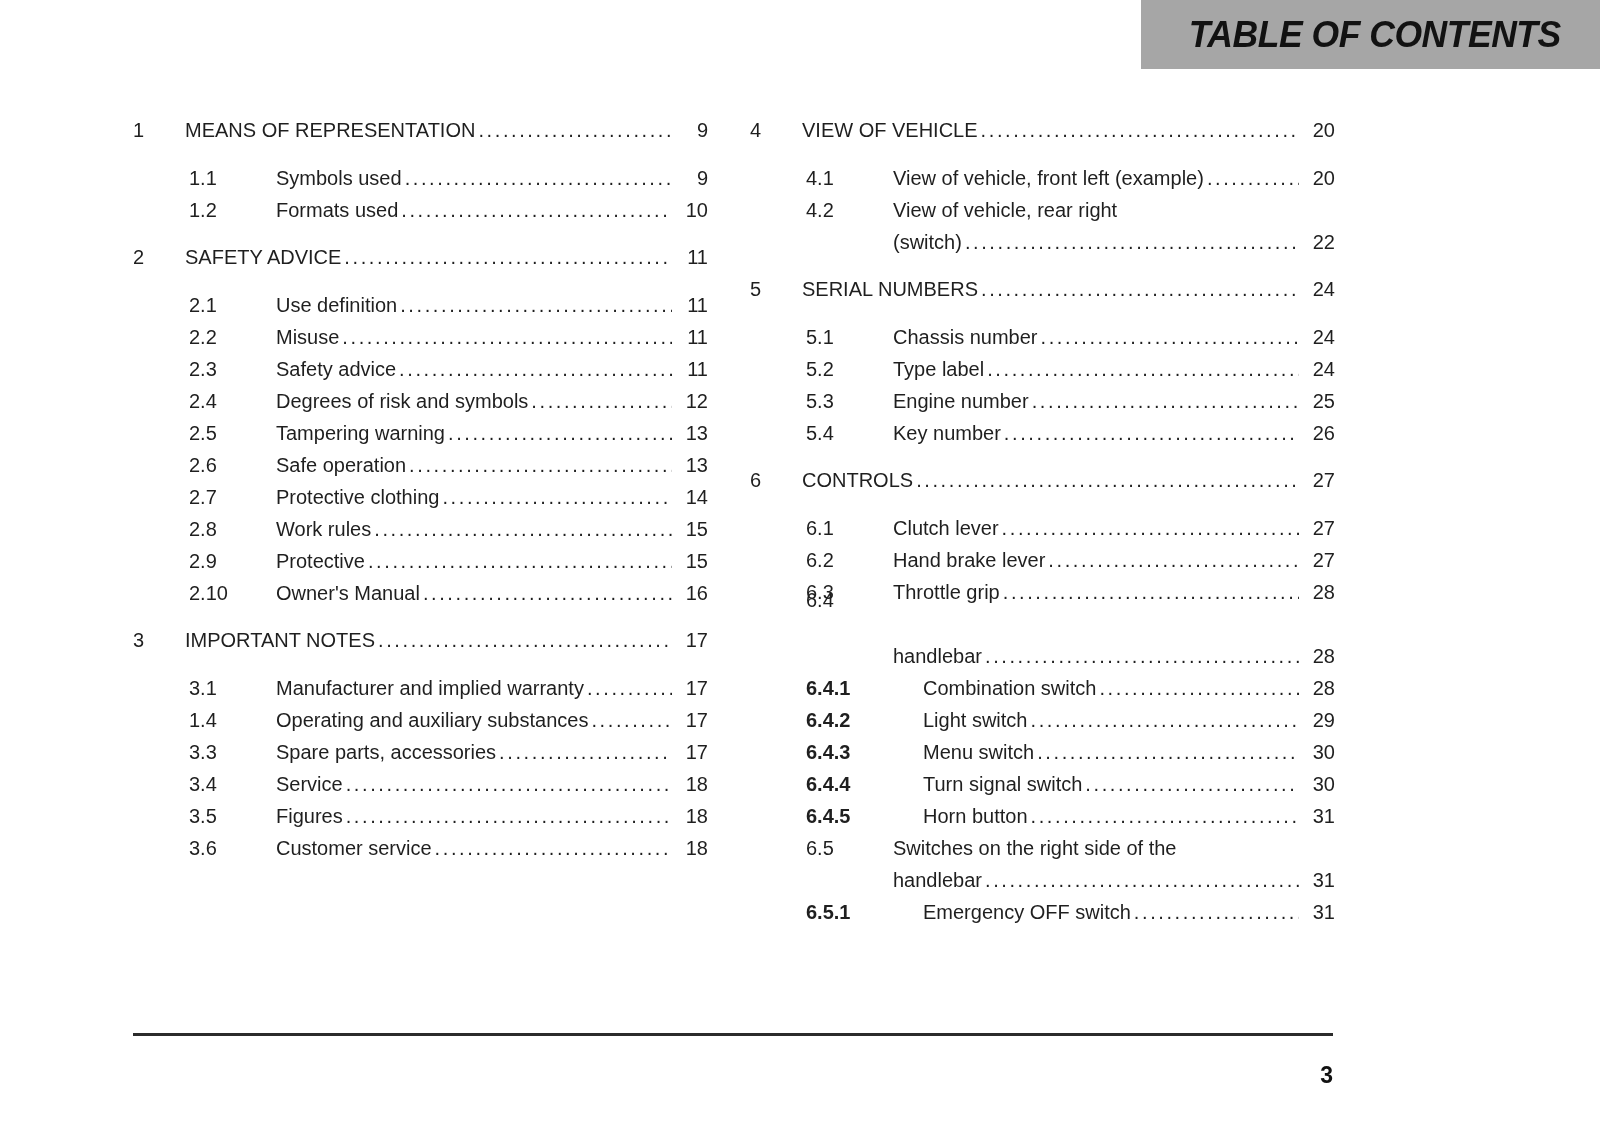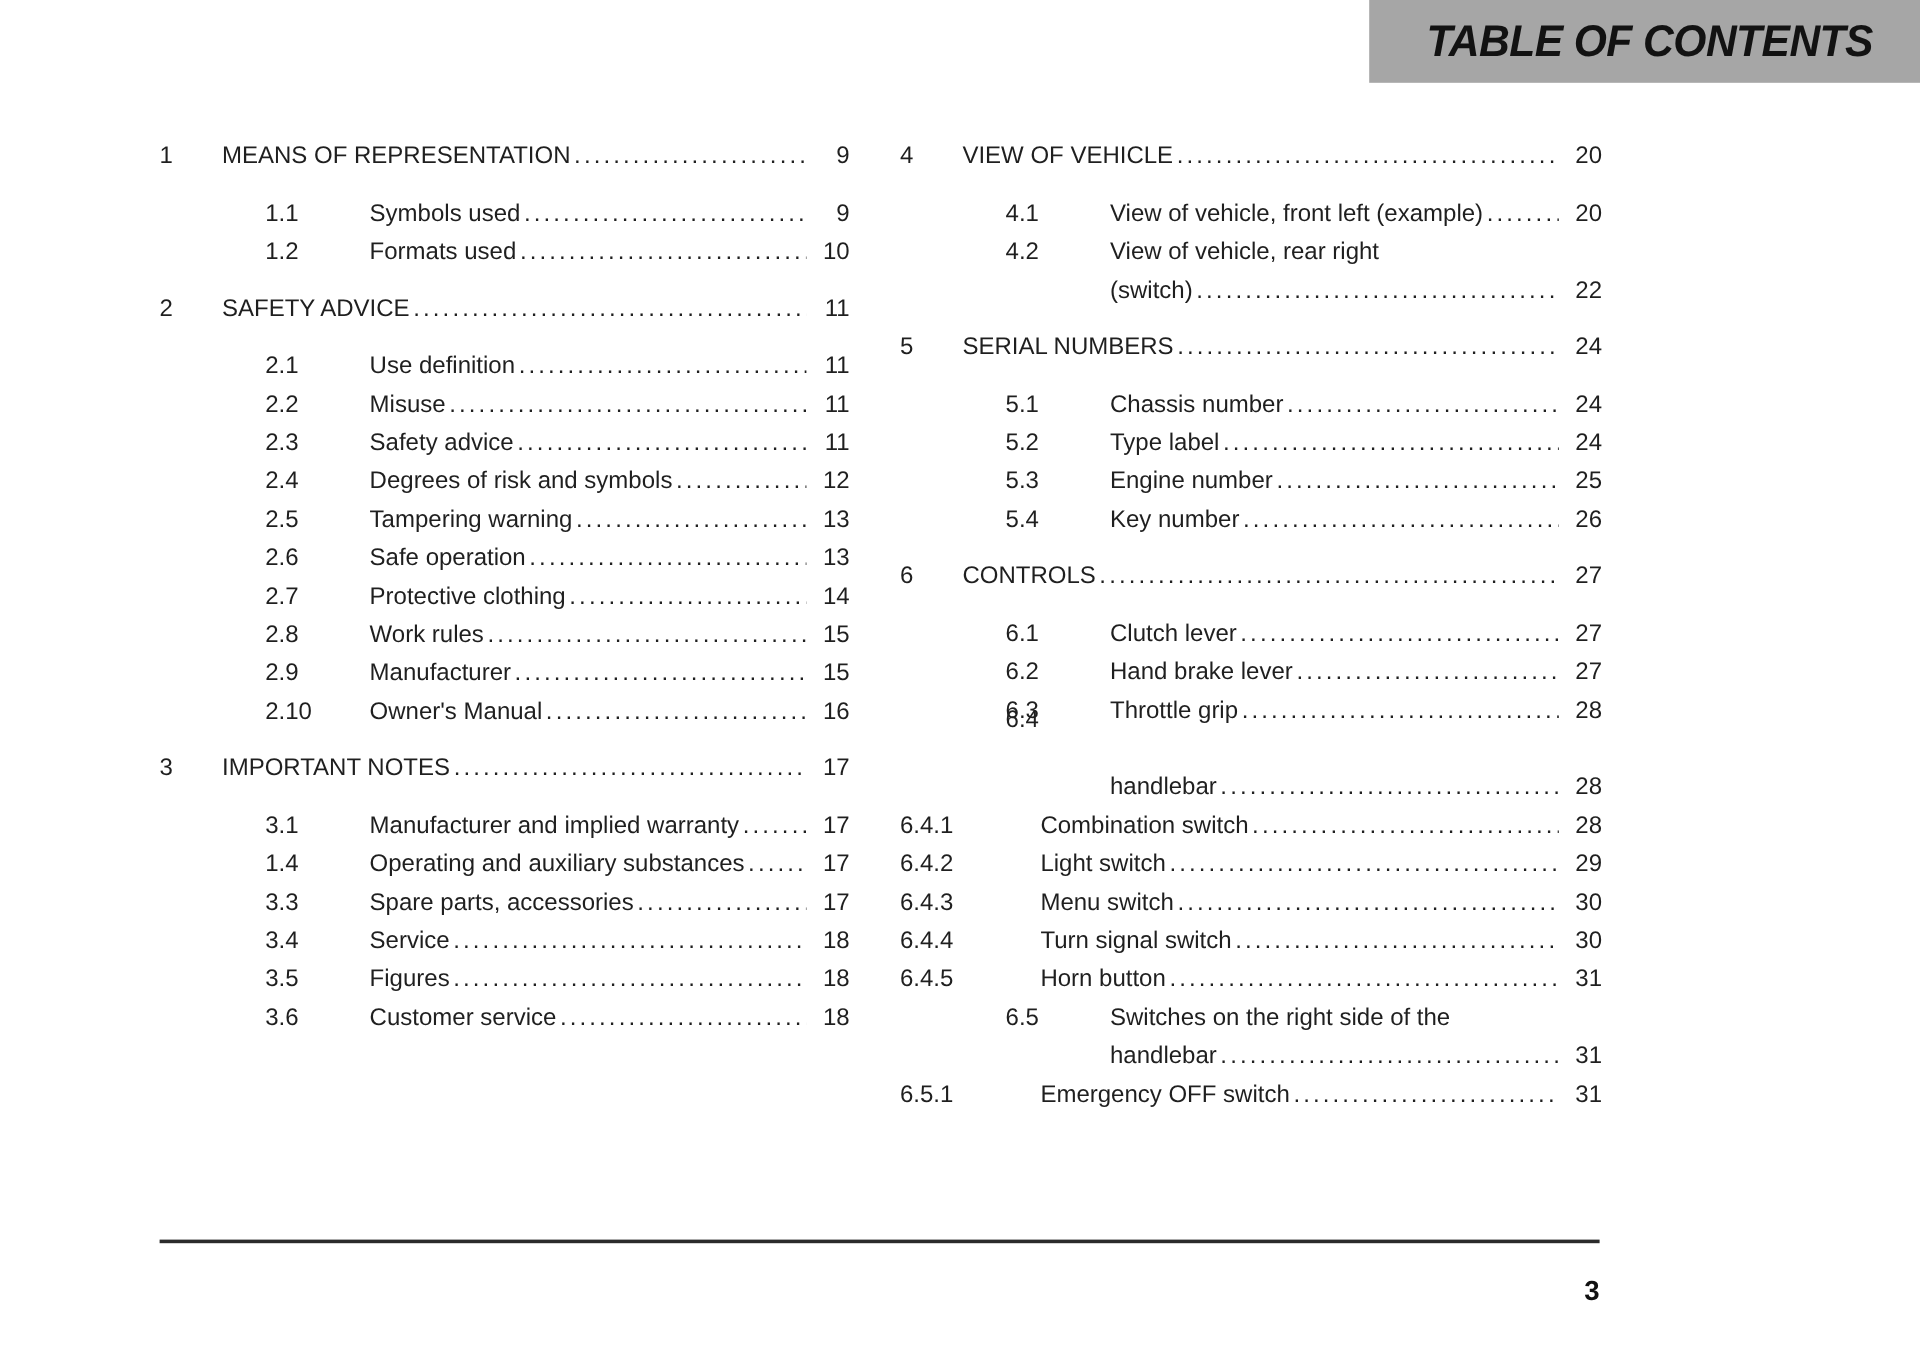--- a/index.html
+++ b/index.html
@@ -63,22 +63,22 @@
   .line {
     display: flex;
     align-items: baseline;
     height: 32px;
     line-height: 32px;
     font-size: 20px;
     color: var(--ink);
   }
   .num { flex: 0 0 auto; white-space: nowrap; }
   .num-l1 { width: 52px; }
-  .num-l2 { margin-left: 88px; width: 87px; }
-  .num-l3 { width: 117px; }
+  .num-l2 { margin-left: 56px; width: 87px; }
+  .num-l3 { margin-left: 56px; width: 117px; font-weight: bold; }
   .txt { flex: 0 0 auto; white-space: nowrap; margin-top: 24px; }
   .caps { text-transform: none; } 
   .leader {
     flex: 1 1 auto;
     overflow: hidden;
     white-space: nowrap;
     letter-spacing: 2.6px;
     margin-left: 3px;
     min-width: 16px;
   }
@@ -216,21 +216,21 @@
             <div class="line">
               <span class="num num-l2">2.8</span>
               <span class="txt">Work rules</span>
               <span class="leader">..........................................................................................</span>
               <span class="pagenum">15</span>
             </div>
           </div>
           <div class="entry">
             <div class="line">
               <span class="num num-l2">2.9</span>
-              <span class="txt">Manufacturer</span>
+              <span class="txt">Protective</span>
               <span class="leader">..........................................................................................</span>
               <span class="pagenum">15</span>
             </div>
           </div>
           <div class="entry">
             <div class="line">
               <span class="num num-l2">2.10</span>
               <span class="txt">Owner's Manual</span>
               <span class="leader">..........................................................................................</span>
               <span class="pagenum">16</span>

